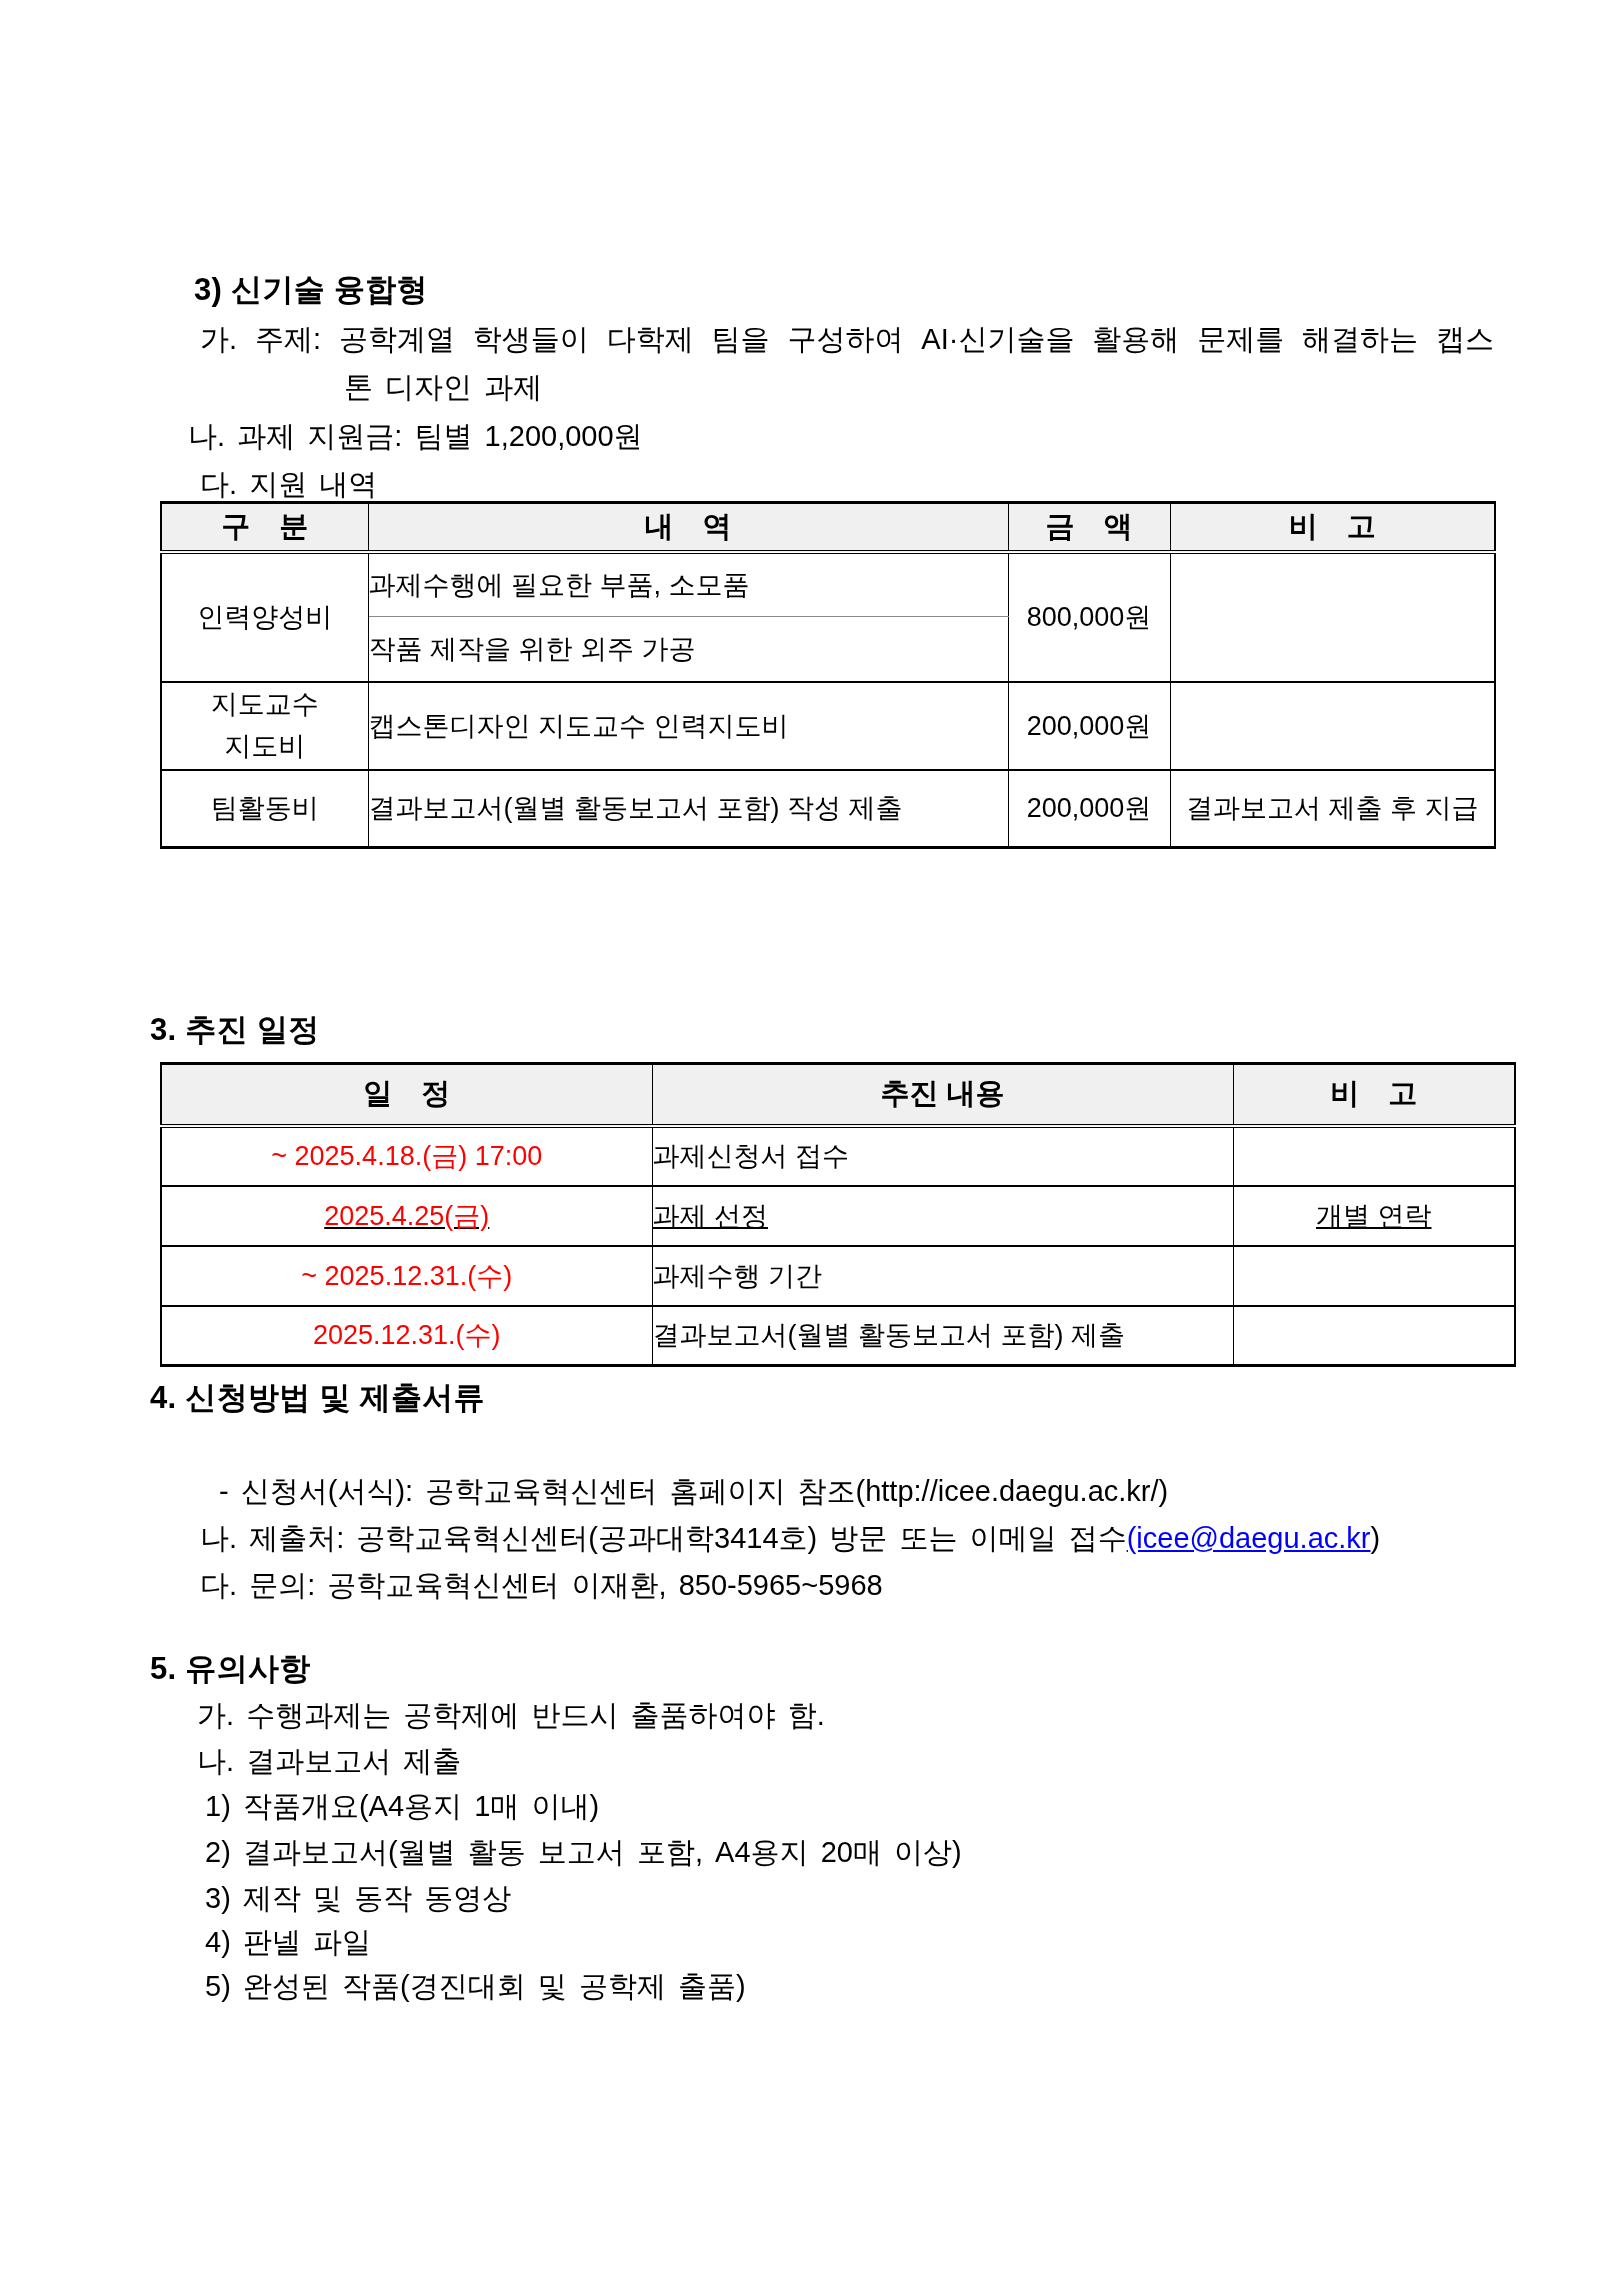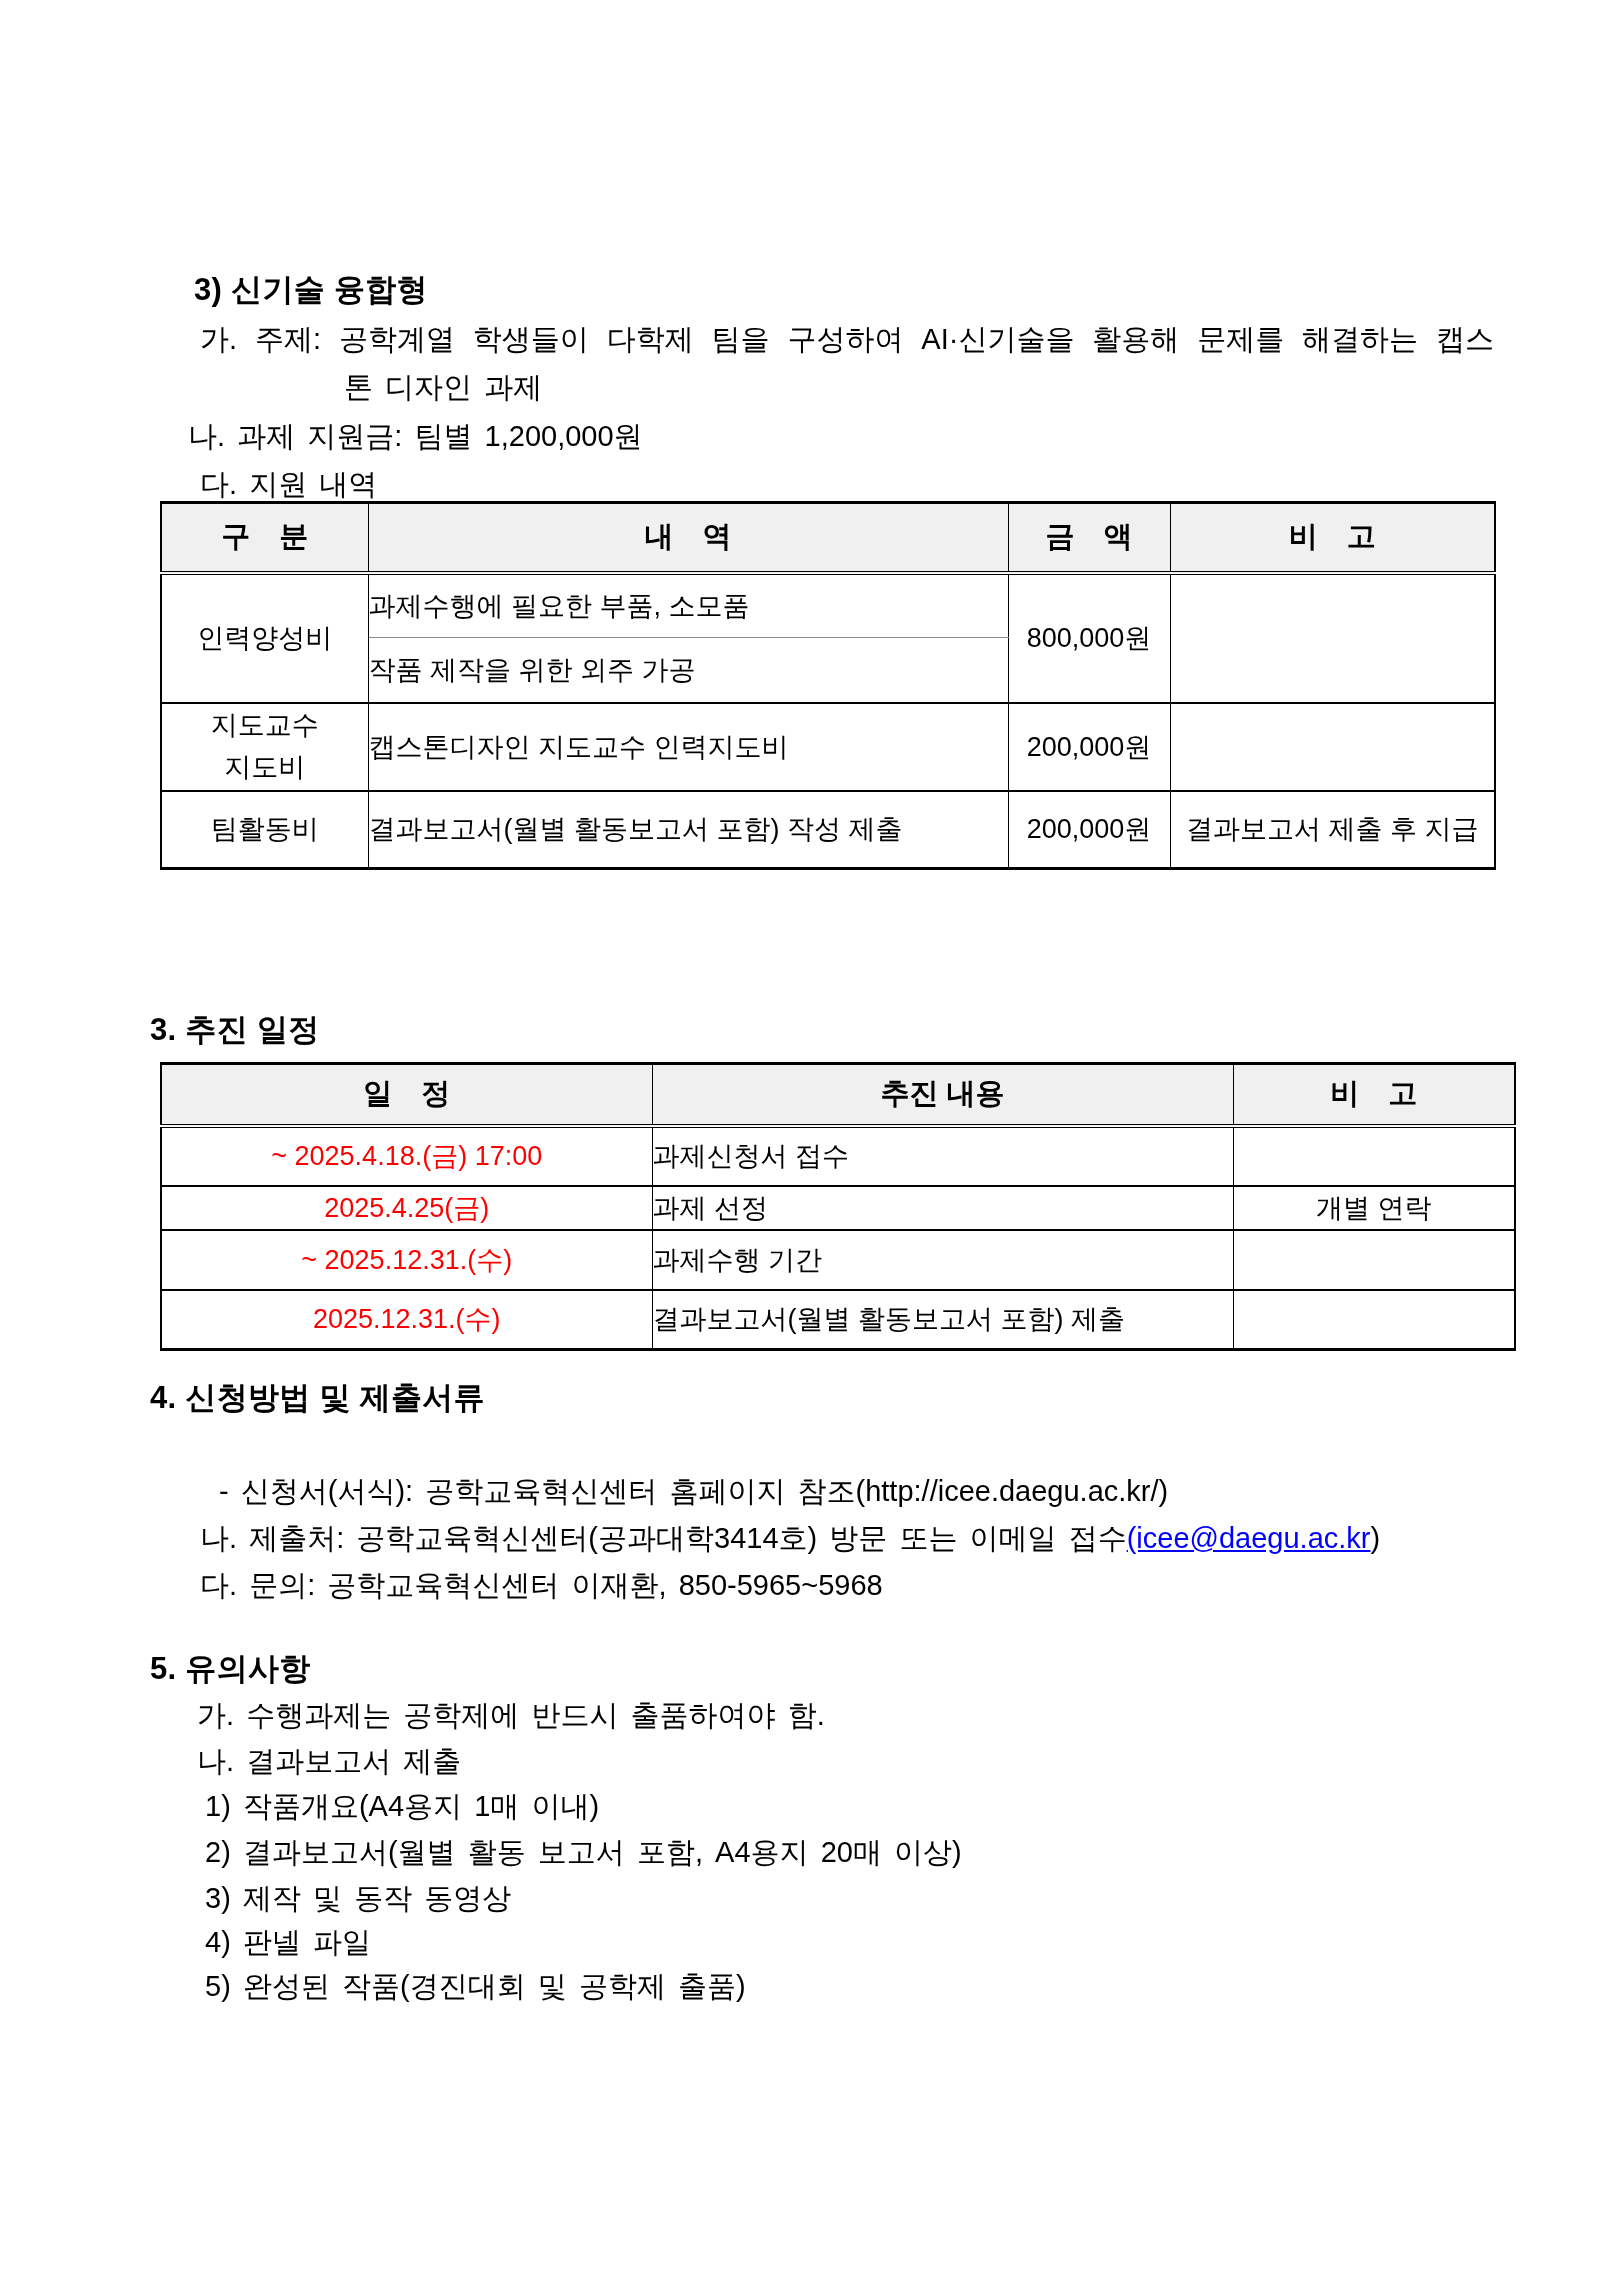--- a/index.html
+++ b/index.html
@@ -67,21 +67,21 @@
   <div class="abs line" style="left:200px; top:465px;">다. 지원 내역</div>
 
   <table class="doc-table" style="left:160px; top:501px; width:1334px;">
     <colgroup>
       <col style="width:207px">
         <col style="width:640px">
         <col style="width:162px">
         <col style="width:325px">
     </colgroup>
     <tbody>
-        <tr style="height:70px;">
+        <tr style="height:49px;">
       <th>구　분</th>
       <th>내　역</th>
       <th>금　액</th>
       <th>비　고</th>
     </tr>
     <tr style="height:65px;">
       <td rowspan="2" class="cell-center">인력양성비</td>
       <td class="cell-left gray-sep">과제수행에 필요한 부품, 소모품</td>
       <td rowspan="2" class="cell-center">800,000원</td>
       <td rowspan="2" class="cell-center"></td>
@@ -121,21 +121,21 @@
         <tr style="height:62px;">
       <th>일　정</th>
       <th>추진 내용</th>
       <th>비　고</th>
     </tr>
     <tr style="height:60px;">
       <td class="cell-center red">~ 2025.4.18.(금) 17:00</td>
       <td class="cell-left">과제신청서 접수</td>
       <td class="cell-center"></td>
     </tr>
-    <tr style="height:44px;" class="row-sep">
+    <tr style="height:60px;text-decoration:underline;" class="row-sep">
       <td class="cell-center red">2025.4.25(금)</td>
       <td class="cell-left">과제 선정</td>
       <td class="cell-center">개별 연락</td>
     </tr>
     <tr style="height:60px;" class="row-sep">
       <td class="cell-center red">~ 2025.12.31.(수)</td>
       <td class="cell-left">과제수행 기간</td>
       <td class="cell-center"></td>
     </tr>
     <tr style="height:60px;" class="row-sep">

